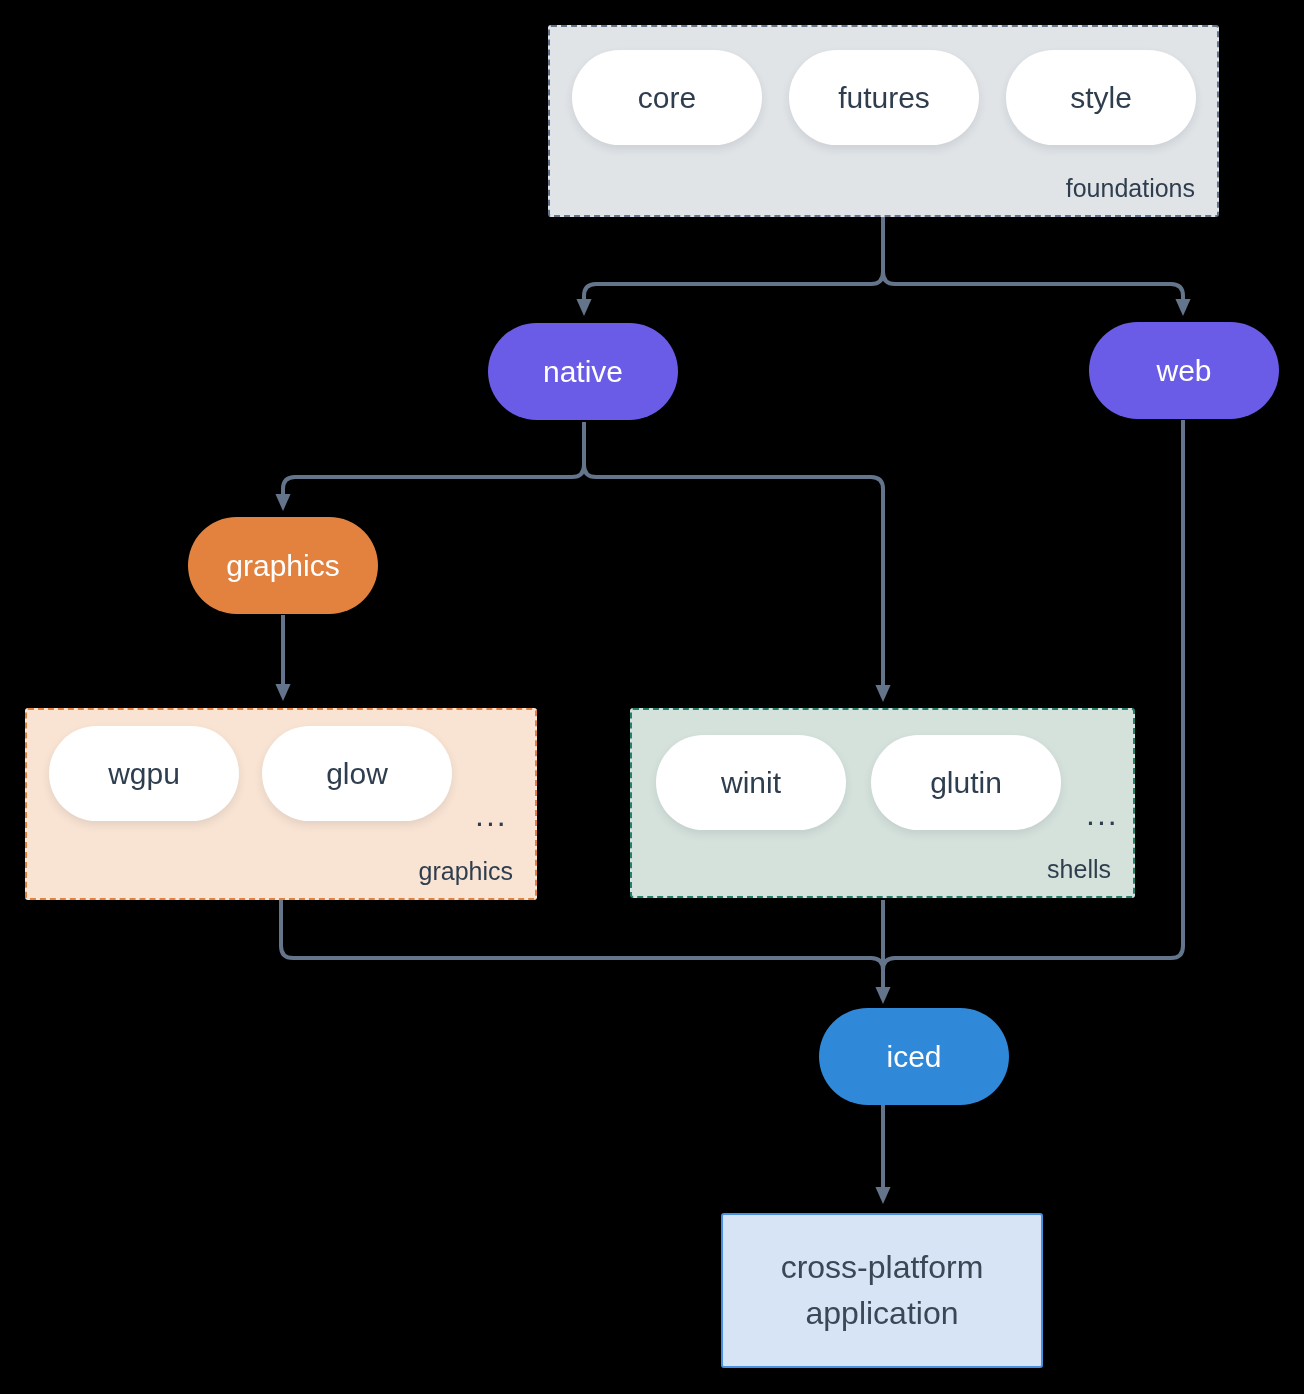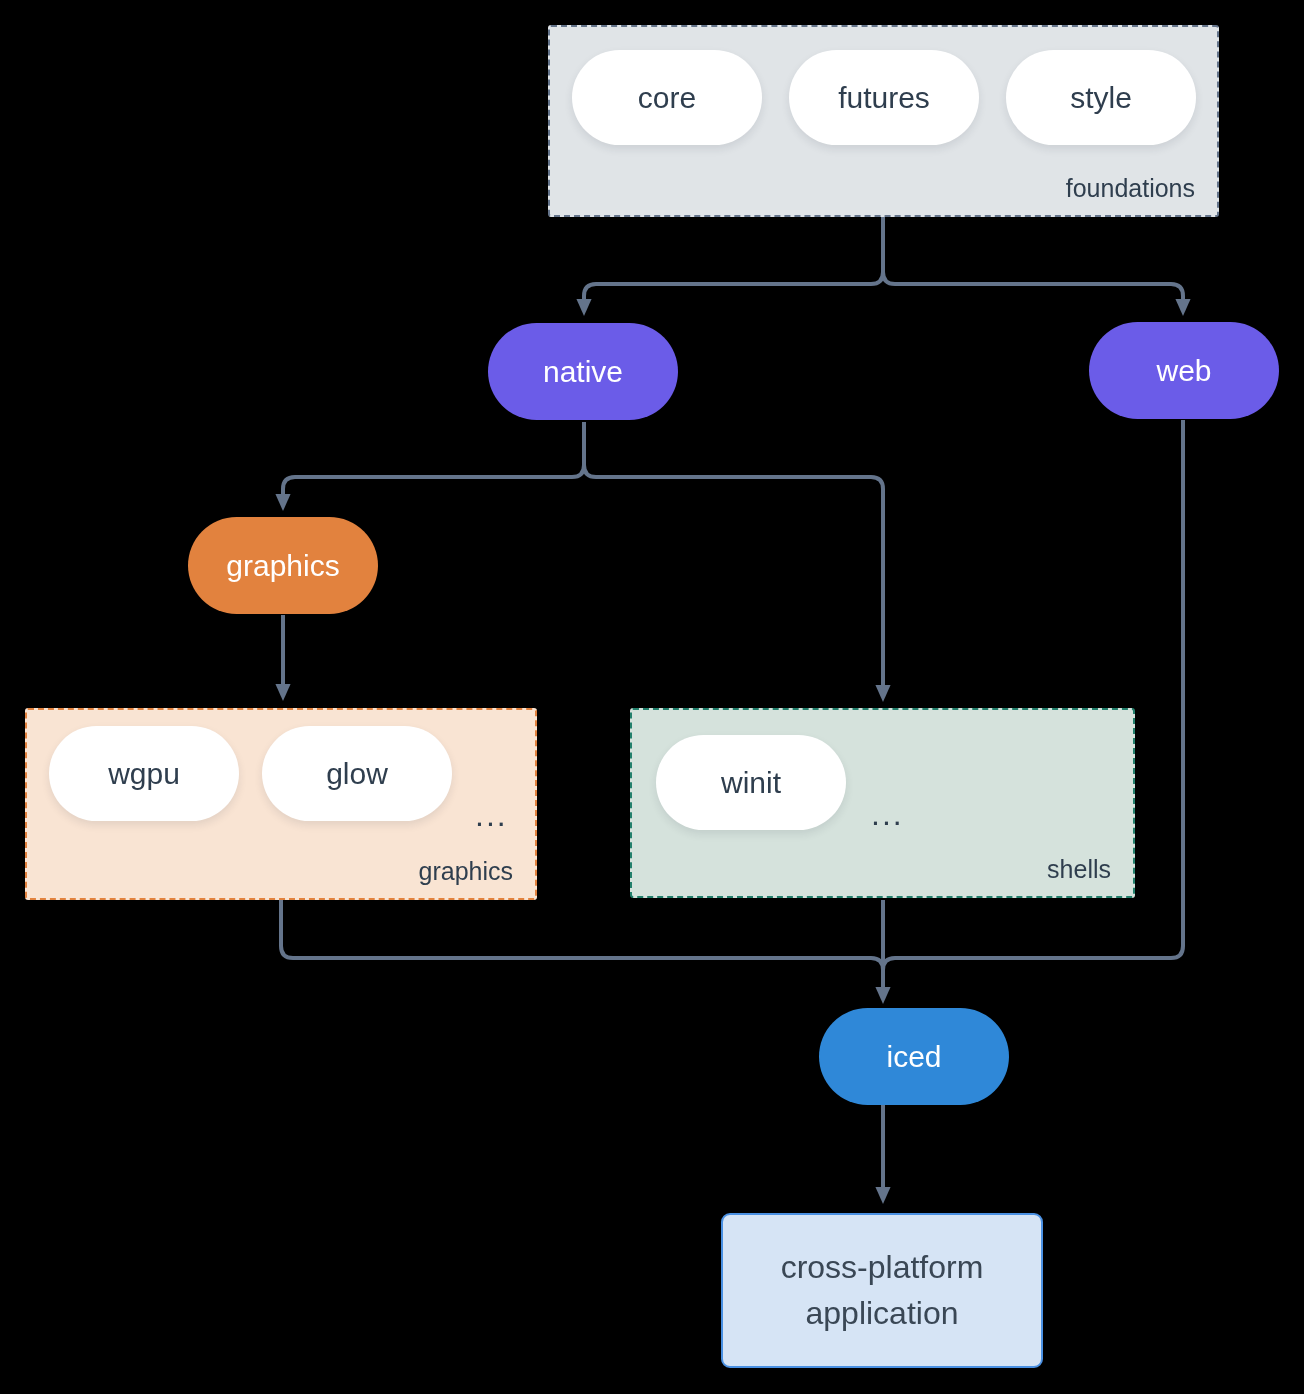--- a/index.html
+++ b/index.html
@@ -94,21 +94,21 @@
     padding-top: 6px;
   }
 
   
   .app-box {
     position: absolute;
     left: 721px; top: 1213px; width: 322px; height: 155px;
     box-sizing: border-box;
     background: var(--app-fill);
     border: 2px solid var(--app-border);
-    border-radius: 9px;
+    border-radius: 3px;
     display: flex;
     flex-direction: column;
     align-items: center;
     justify-content: center;
     gap: 10px;
     color: #3a4755;
     font-size: 32px;
     line-height: 1.1;
   }
 </style>
@@ -153,20 +153,21 @@
 
   <div class="grp grp-renderers">
     <div class="pill pill-white">wgpu</div>
     <div class="pill pill-white">glow</div>
     <div class="dots">...</div>
     <div class="grp-label">graphics</div>
   </div>
 
   <div class="grp grp-shells">
     <div class="pill pill-white">winit</div>
+    <div class="pill pill-white">glutin</div>
     <div class="dots">...</div>
     <div class="grp-label">shells</div>
   </div>
 
   <div class="pill node node-iced">iced</div>
 
   <div class="app-box">
     <span>cross-platform</span>
     <span>application</span>
   </div>

